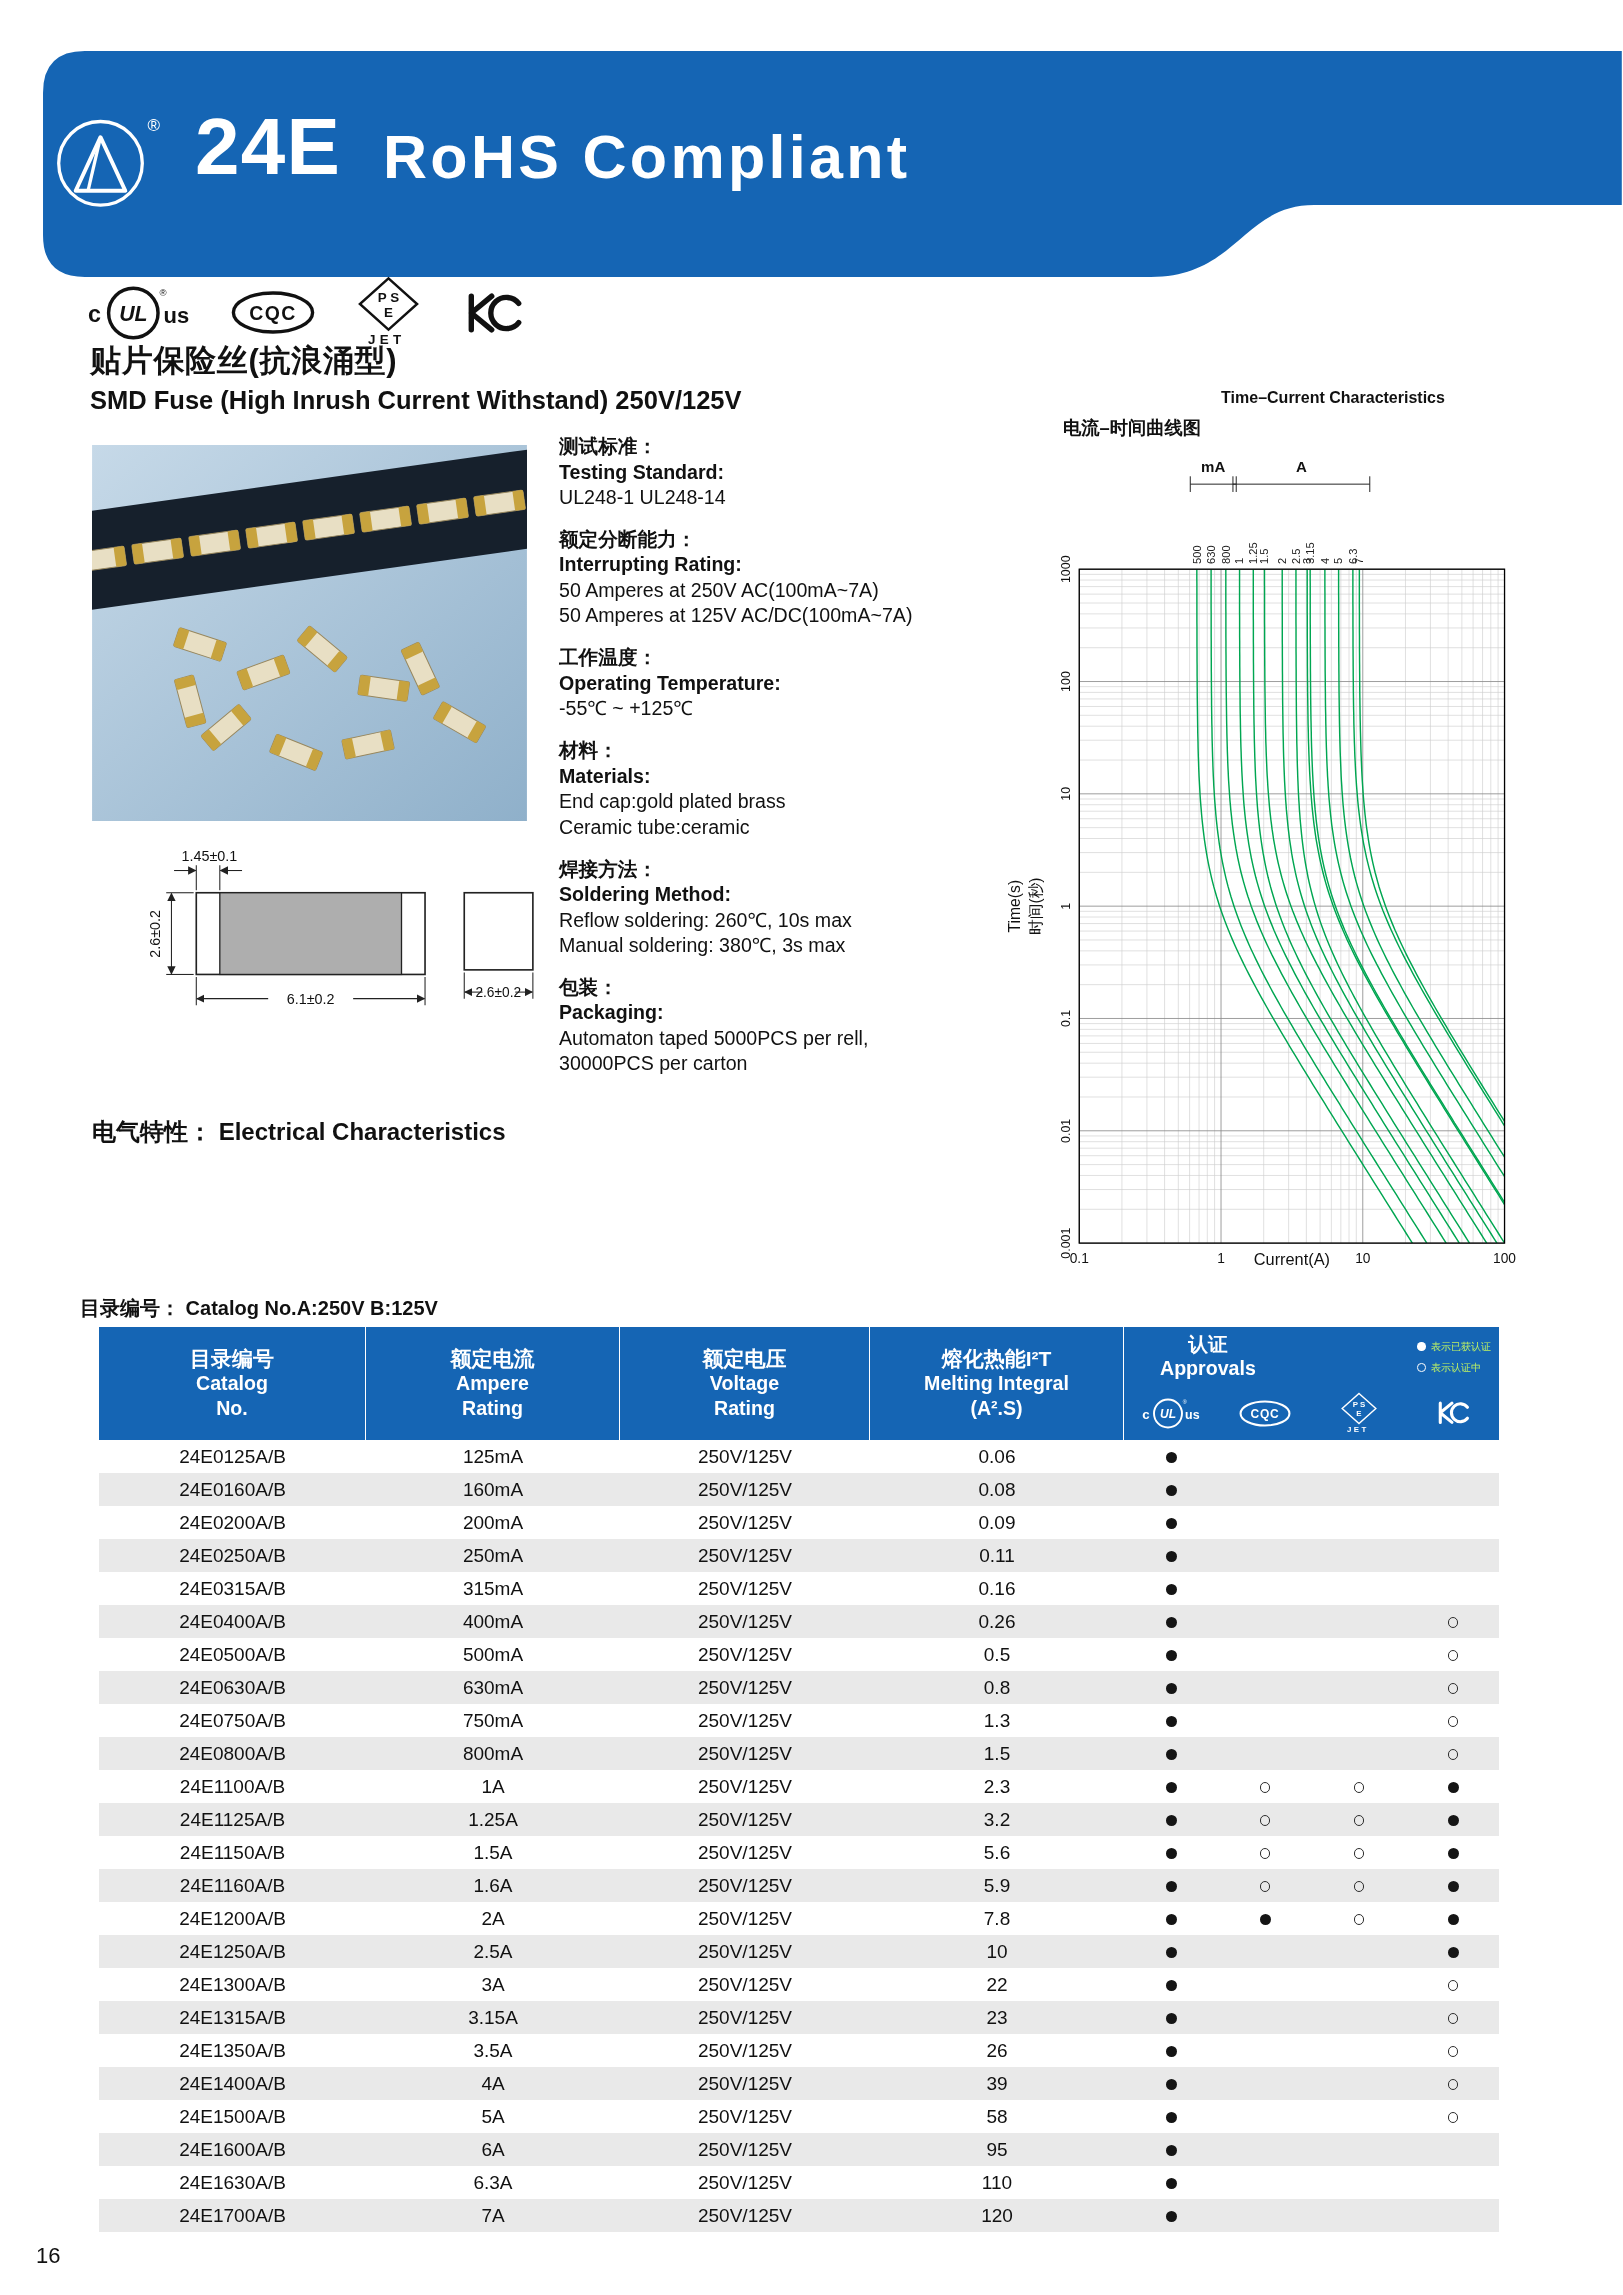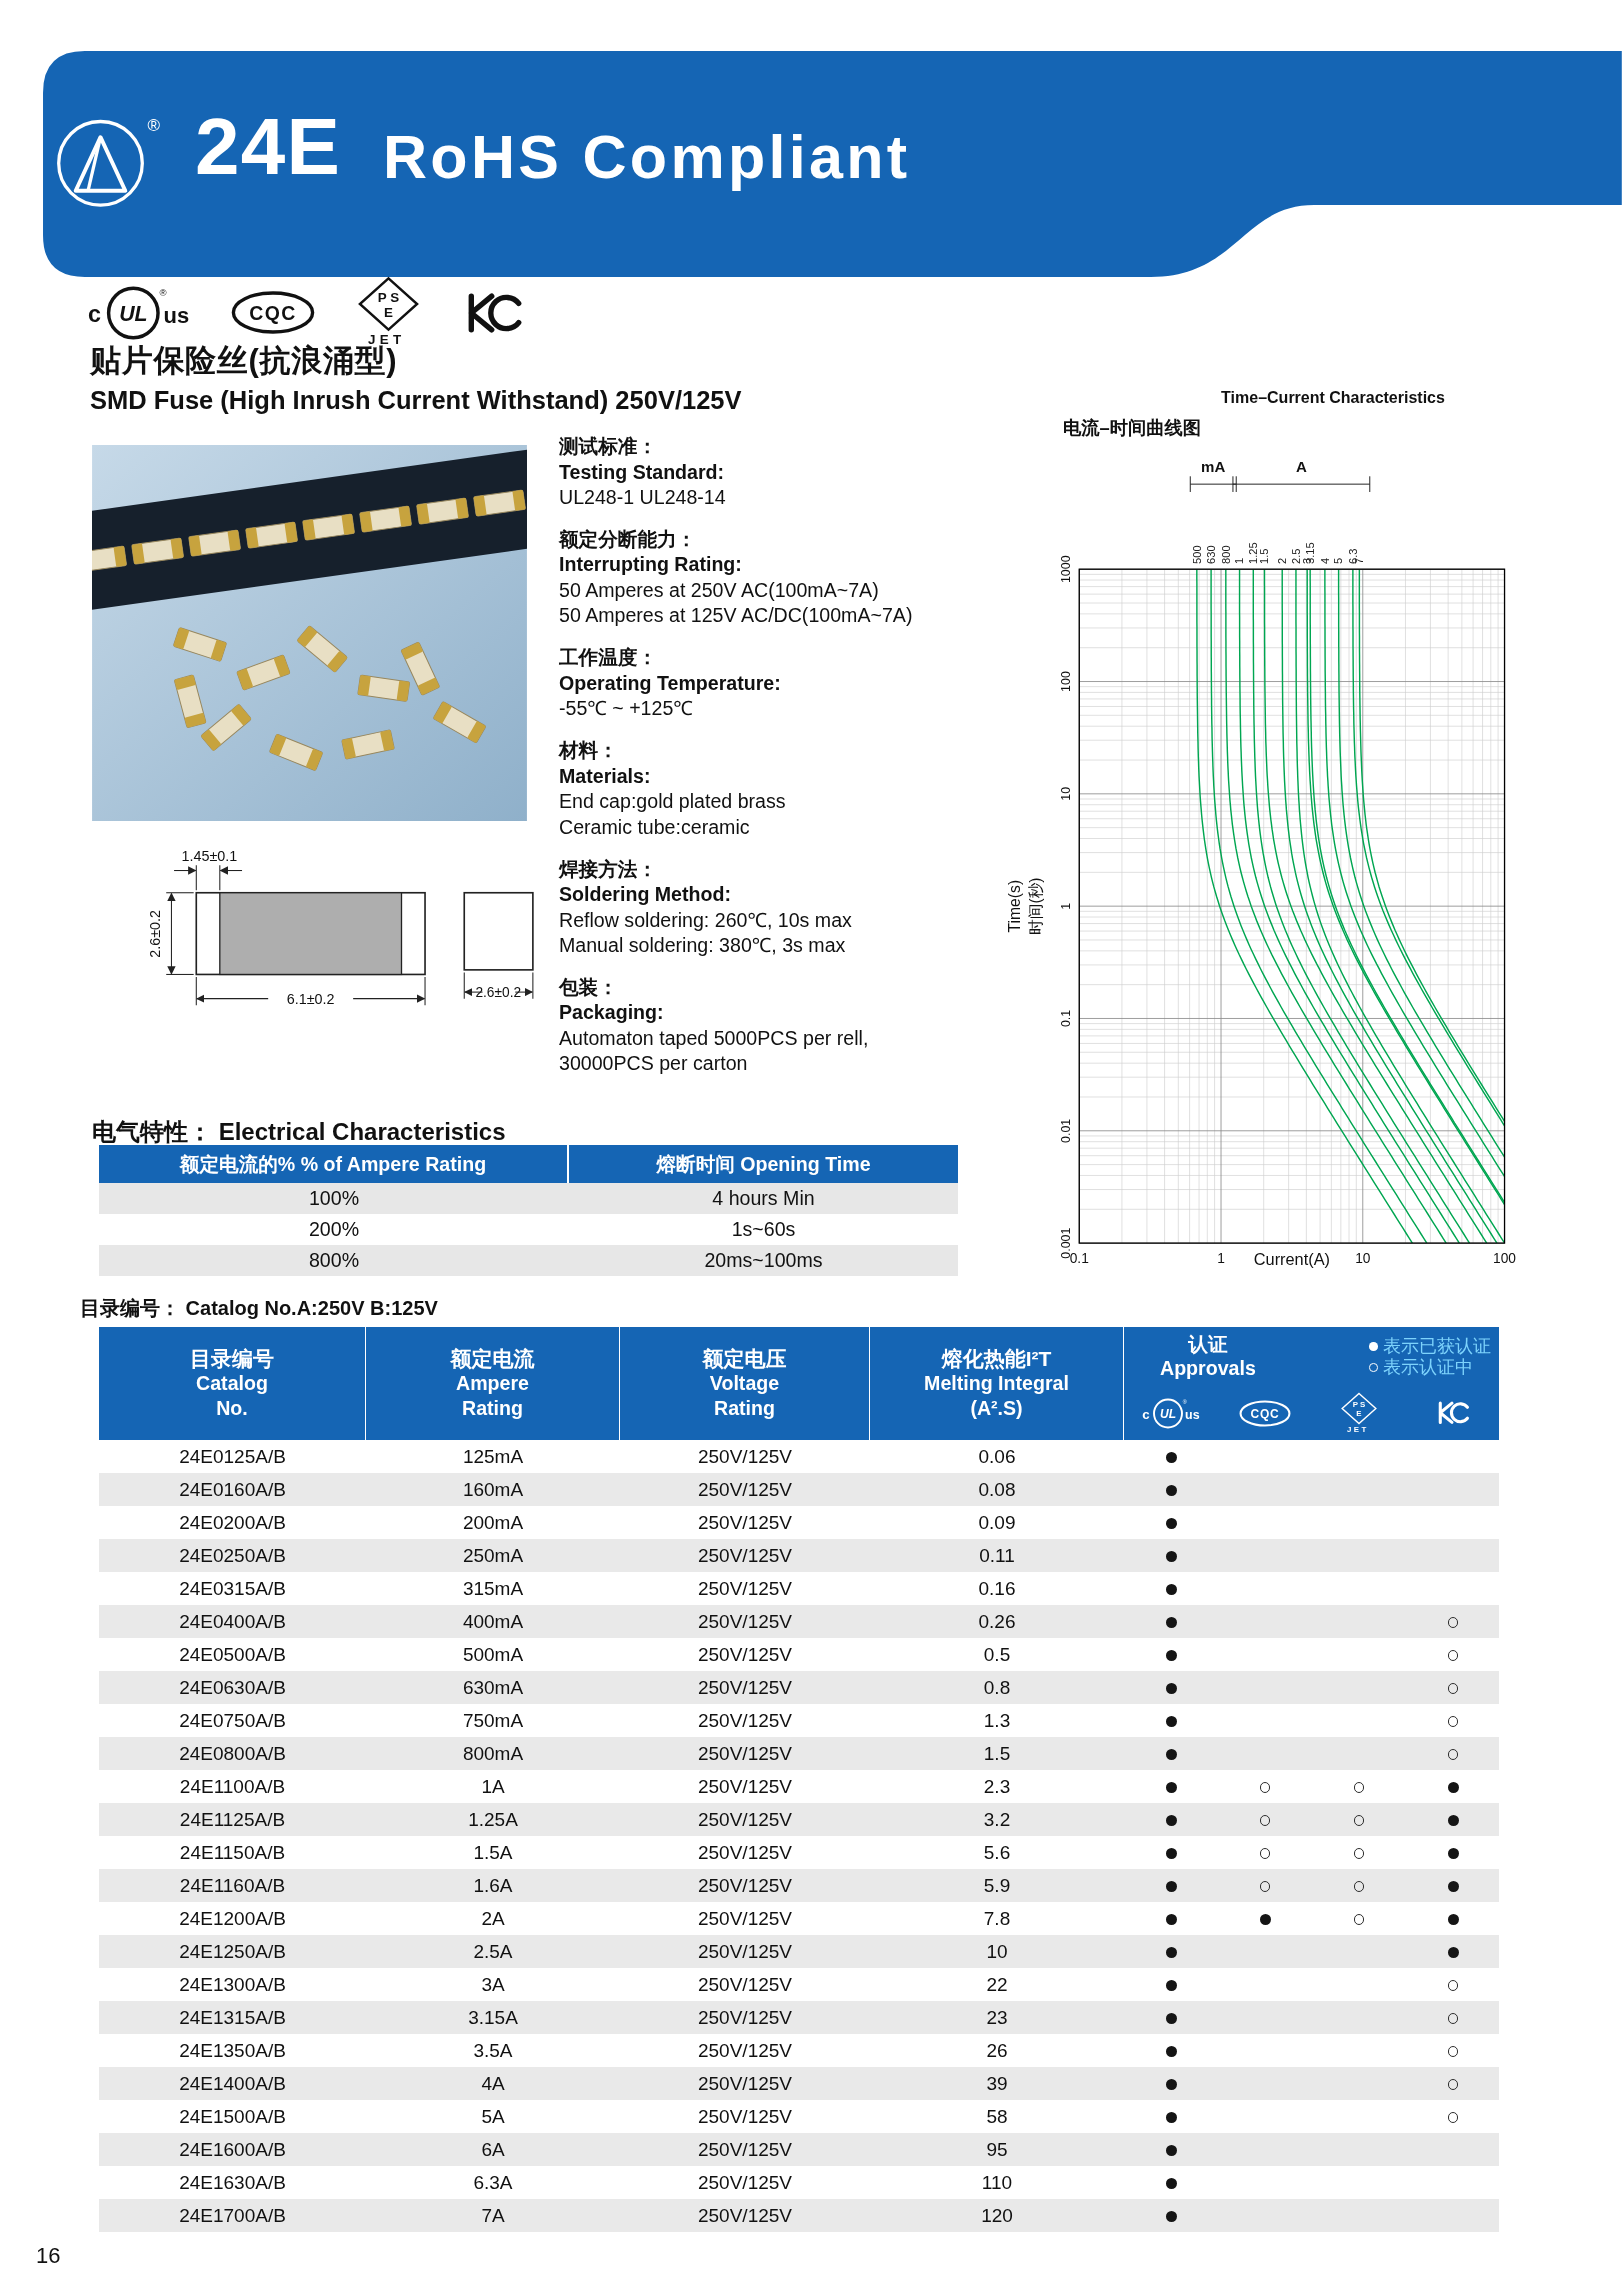--- a/index.html
+++ b/index.html
@@ -33,21 +33,21 @@
   .et-row.alt{background:#e7e7e7;}
   .catalog-note{left:80px;top:1295px;font-size:20px;font-weight:700;}
   
   #main-table{left:99px;top:1327px;width:1400px;}
   .mt-header{display:grid;grid-template-columns:267px 254px 250px 254px 375px;height:113px;}
   .mt-hcell{background:var(--brand);color:#fff;border-right:1.3px solid #fff;display:flex;flex-direction:column;align-items:center;justify-content:center;font-weight:700;line-height:25px;font-size:19.6px;}
   .mt-hcell div:first-child{font-size:21px;}
   .mt-appr{background:var(--brand);display:flex;flex-direction:column;}
   .mt-appr-top{height:60px;display:flex;align-items:center;color:#fff;}
   .mt-appr-title{margin-left:36px;text-align:center;font-weight:700;font-size:19.6px;line-height:23.6px;}
-  .mt-legend{margin-left:auto;margin-right:7.9px;font-size:18px;line-height:21px;color:#7dd3fc;}
+  .mt-legend{margin-left:auto;margin-right:7.9px;font-size:10px;line-height:21px;color:#bef264;}
   .mt-legend-row{display:flex;align-items:center;gap:5.2px;}
   .mt-appr-icons{height:52px;display:grid;grid-template-columns:repeat(4,94px);}
   .mt-icon-cell{display:flex;align-items:center;justify-content:center;}
   .mt-row{display:grid;grid-template-columns:267px 254px 250px 254px 94px 94px 94px 94px;height:33px;align-items:center;}
   .mt-row.alt{background:#e9e9e9;}
   .mt-cell{text-align:center;font-size:19px;}
   
   .dotF{width:11px;height:11px;border-radius:50%;background:#151515;display:inline-block;vertical-align:middle;}
   .dotO{width:10.5px;height:10.5px;border-radius:50%;border:1.6px solid #2e2e2e;display:inline-block;vertical-align:middle;background:transparent;}
   .dotWF{width:8.5px;height:8.5px;border-radius:50%;background:#fff;display:inline-block;}
@@ -411,38 +411,20 @@
       <text transform="rotate(-90 116 1310)" x="116" y="1310" text-anchor="middle" font-size="19" fill="#111">0.001</text>
       <text transform="rotate(-90 40 795)" x="40" y="795" text-anchor="middle" font-size="24" fill="#111">Time(s)</text>
       <text transform="rotate(-90 72 795)" x="72" y="795" text-anchor="middle" font-size="24" fill="#111">时间(秒)</text>
       <text x="455" y="1343" text-anchor="middle" font-size="25" fill="#111">Current(A)</text>
     </svg>
 
   <div class="abs elec-title">
     <span>电气特性：</span>
     <span>Electrical Characteristics</span>
   </div>
-  <div id="elec-table" class="abs">
-      <div class="et-header">
-        <div class="et-hcell">额定电流的%  % of Ampere Rating</div>
-        <div class="et-hcell">熔断时间 Opening Time</div>
-      </div>
-      <div class="et-row alt">
-        <div class="et-cell">100%</div>
-        <div class="et-cell">4 hours Min</div>
-      </div>
-      <div class="et-row">
-        <div class="et-cell">200%</div>
-        <div class="et-cell">1s~60s</div>
-      </div>
-      <div class="et-row alt">
-        <div class="et-cell">800%</div>
-        <div class="et-cell">20ms~100ms</div>
-      </div>
-    </div>
 
   <div class="abs catalog-note">
     <span>目录编号：</span>
     <span>Catalog No.A:250V  B:125V</span>
   </div>
 
   <div id="main-table" class="abs">
       <div class="mt-header">
         <div class="mt-hcell">
           <div>目录编号</div>

